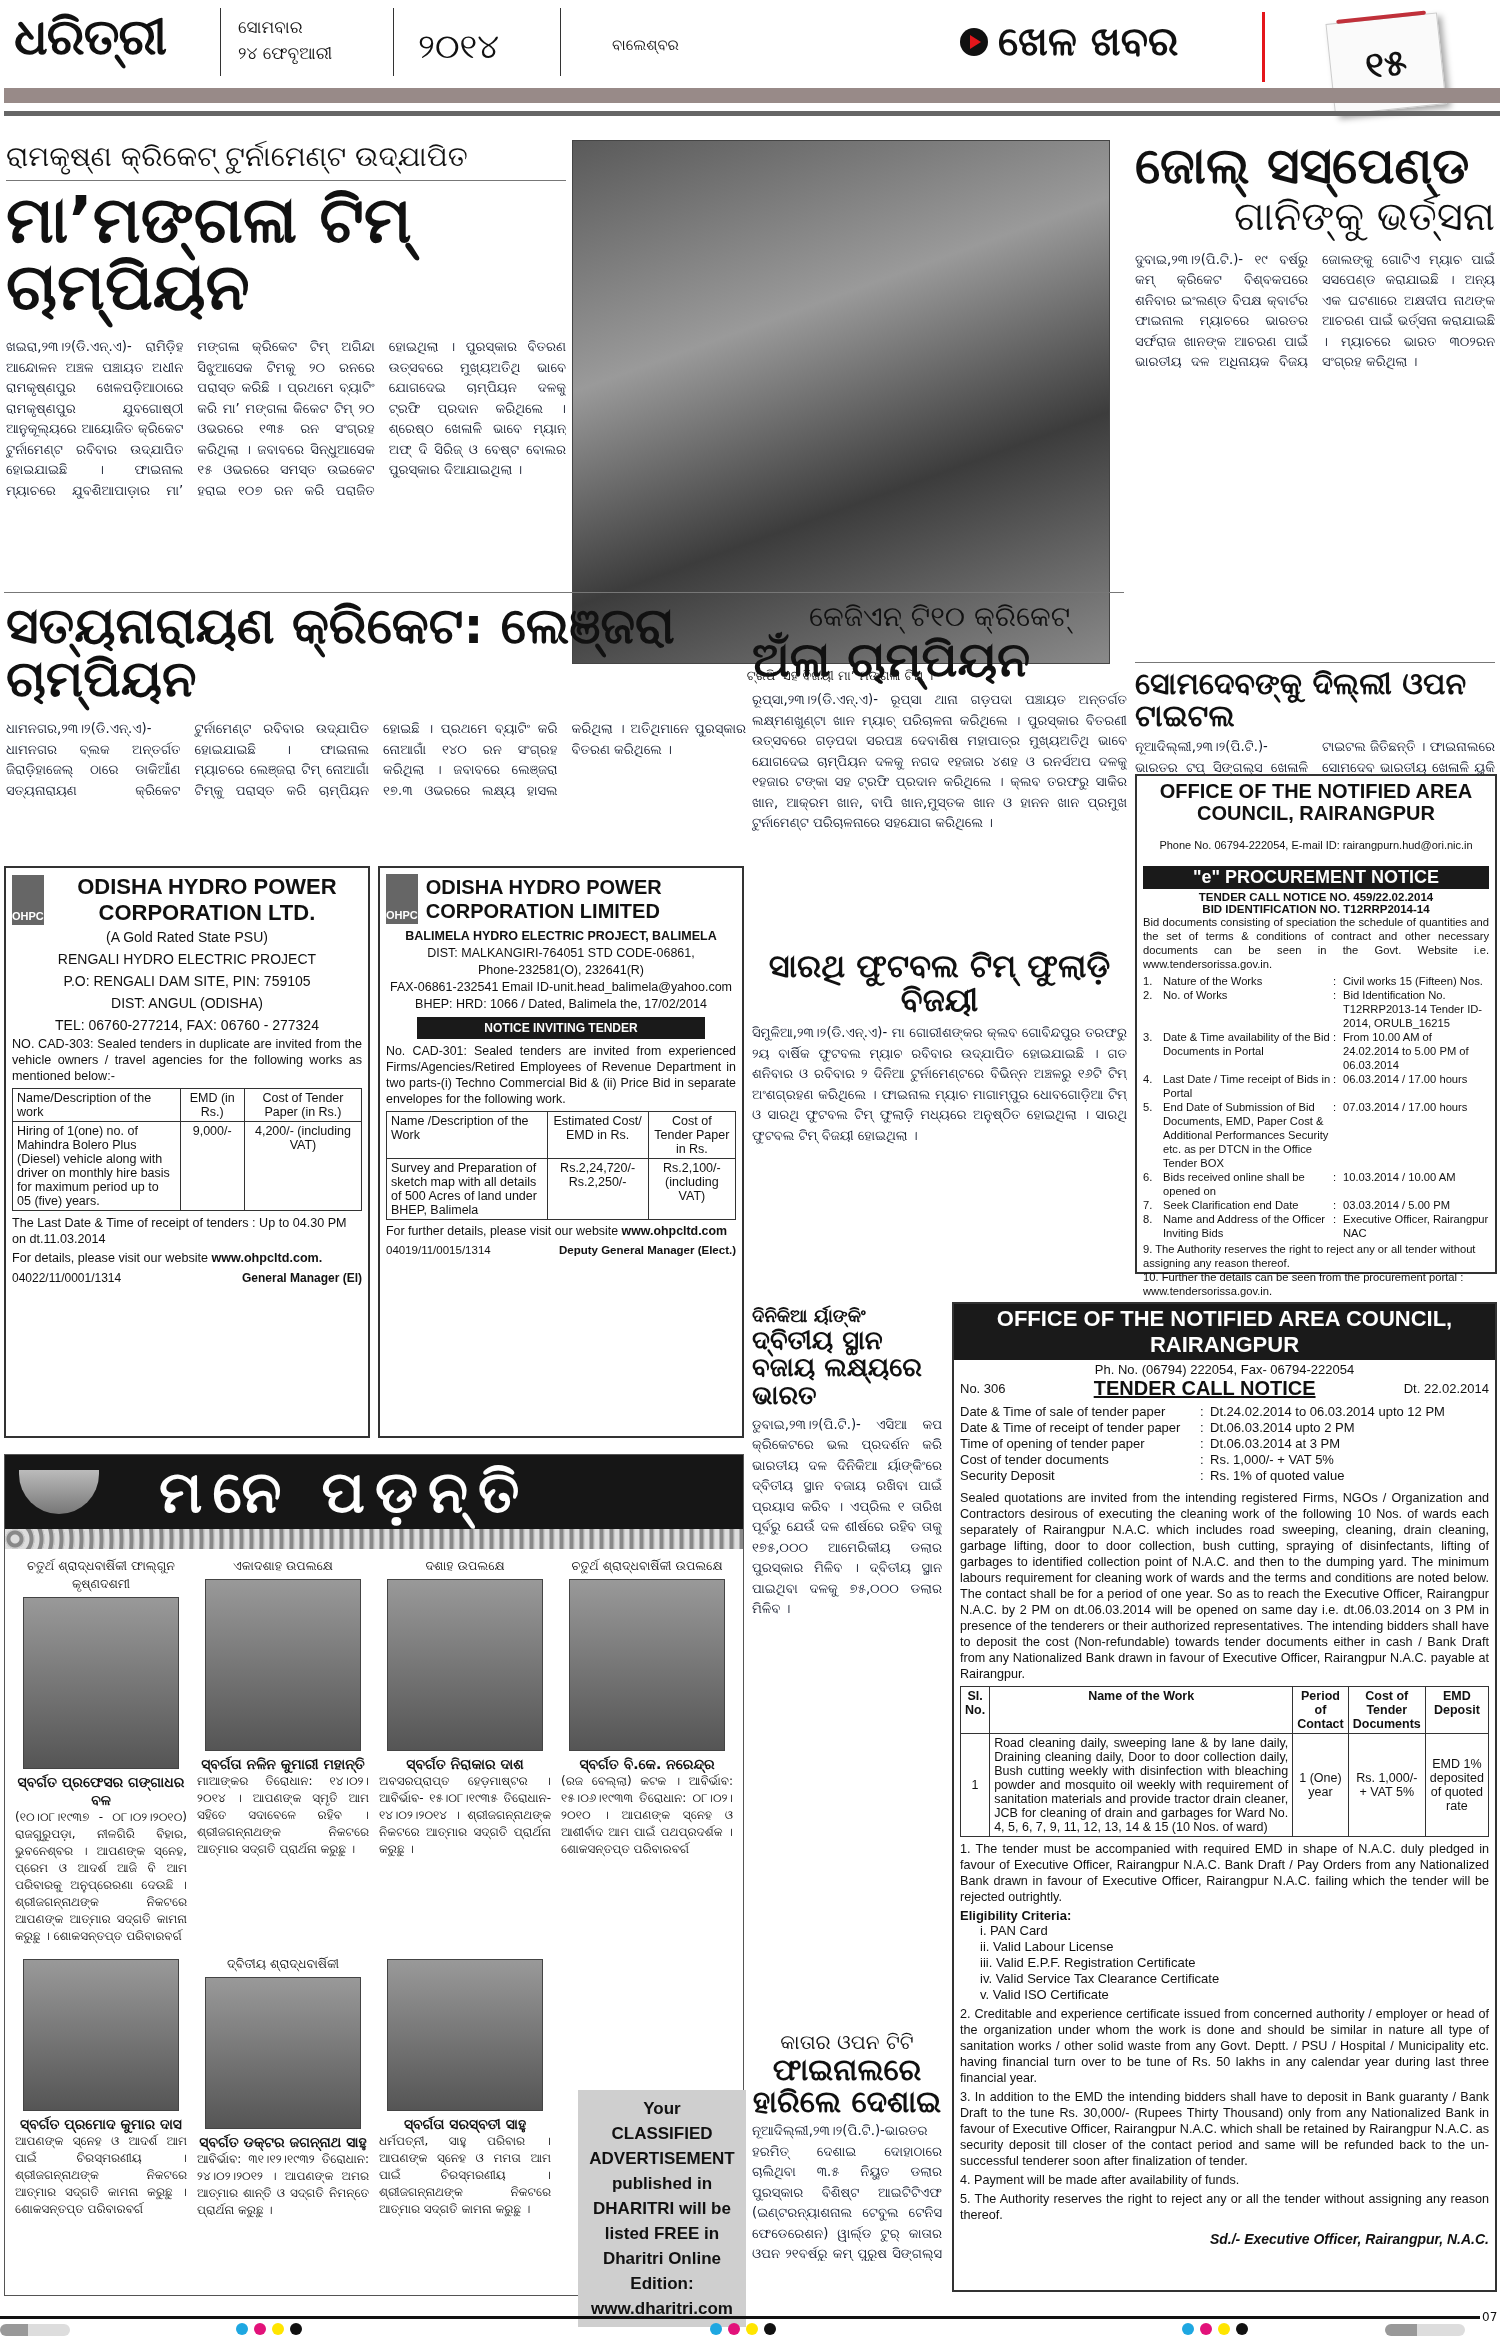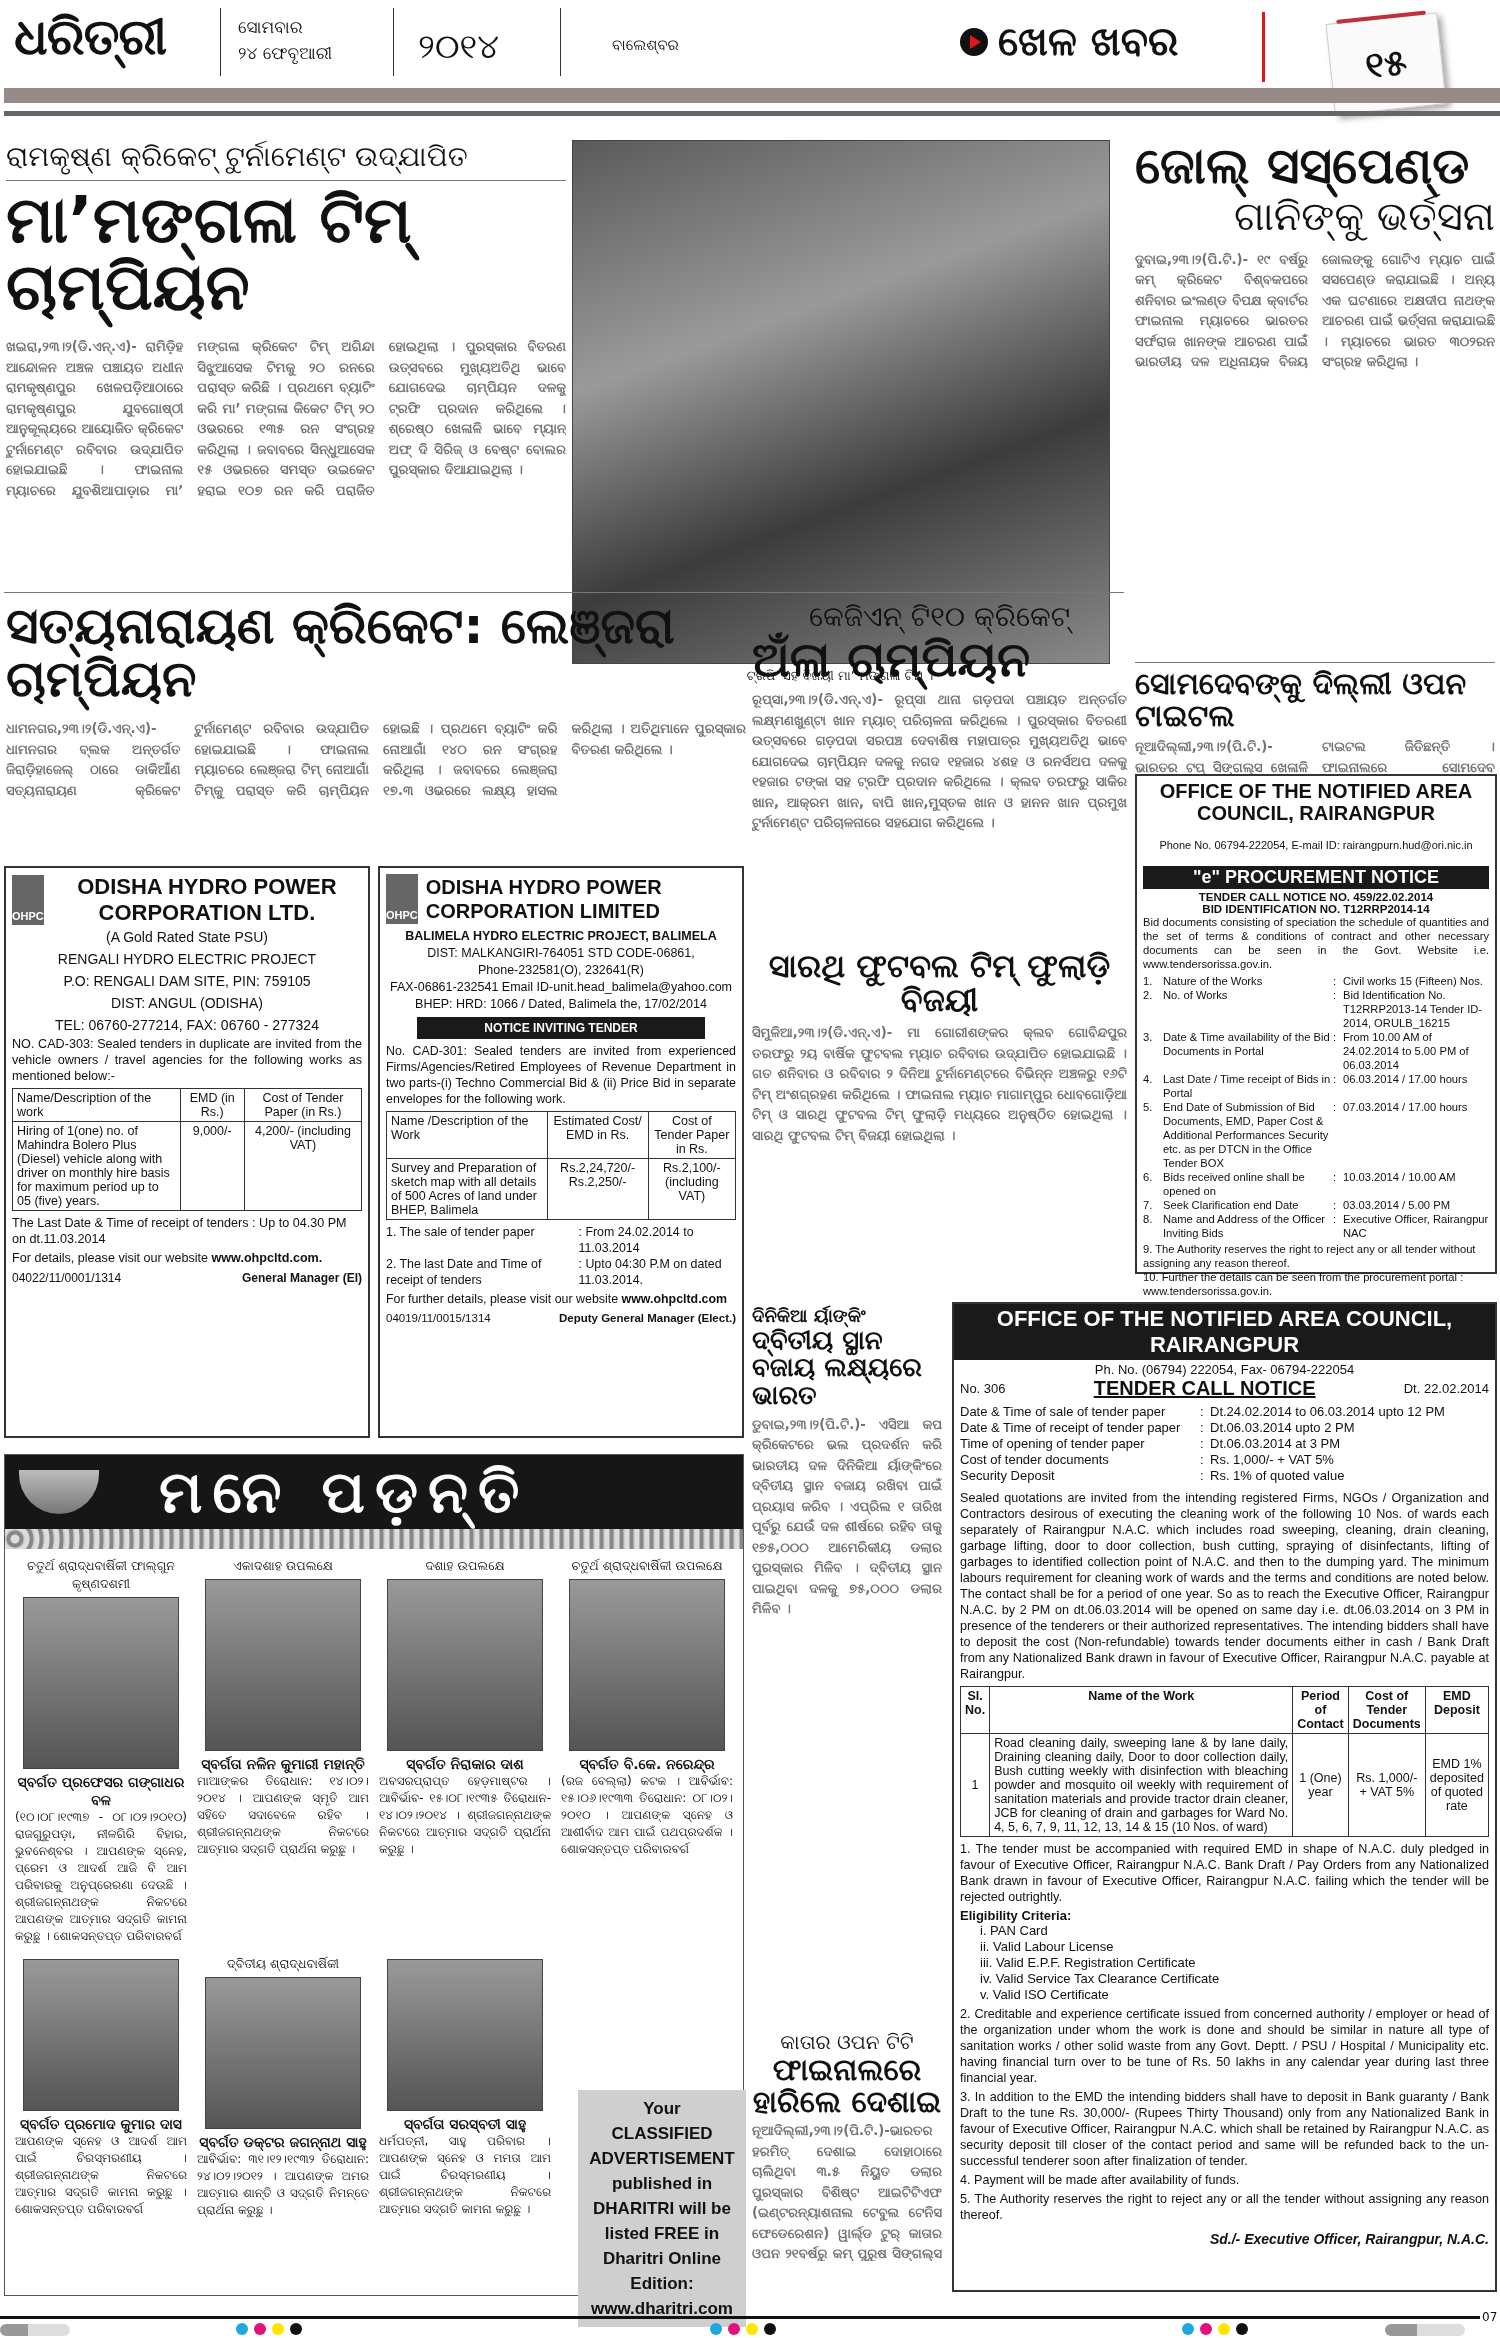--- a/index.html
+++ b/index.html
@@ -16,21 +16,21 @@
   .playdot{width:28px;height:28px;border-radius:50%;background:#111;position:relative;}
   .playdot:after{content:"";position:absolute;left:10px;top:7px;border-left:11px solid #e4161b;border-top:7px solid transparent;border-bottom:7px solid transparent;}
   .redbar{left:1262px;top:12px;width:3px;height:70px;background:#e4161b;}
   .pagenum{left:1330px;top:18px;width:110px;height:90px;background:#fafafa;border:1px solid #ccc;box-shadow:4px 4px 6px #aaa;transform:rotate(-6deg);font-size:36px;font-weight:bold;display:flex;align-items:center;justify-content:center;}
   .pagenum:before{content:"";position:absolute;top:-4px;left:10px;right:10px;height:4px;background:#c0303a;border-radius:3px;}
   .band1{left:4px;top:88px;width:1496px;height:15px;background:#988a88;}
   .band2{left:4px;top:111px;width:1496px;height:5px;background:#666;}
   
   .kicker{font-size:28px;}
   .headline{font-weight:bold;line-height:1.05;}
-  .body{font-size:13.2px;line-height:20.5px;text-align:justify;color:#737373;font-weight:bold;}
+  .body{font-size:13.2px;line-height:20.5px;text-align:justify;color:#0f172a;}
   .col{column-gap:14px;}
   .photo{background:linear-gradient(160deg,#5a5a5a,#9a9a9a 35%,#3c3c3c 65%,#8a8a8a);border:1px solid #444;}
   .caption{font-size:13px;text-align:center;}
   .rule{background:#777;height:1px;}
   
   .ad{border:2px solid #333;background:#fff;font-family:"Liberation Sans",sans-serif;color:#111;box-sizing:border-box;}
   .ad .ttl{font-weight:bold;text-align:center;}
   .ad table{border-collapse:collapse;width:100%;}
   .ad td,.ad th{border:1px solid #333;vertical-align:top;padding:2px 4px;font-size:12.5px;}
   .ohpc-logo{width:40px;height:50px;background:#666;color:#fff;font-size:11px;font-weight:bold;display:flex;align-items:flex-end;justify-content:center;padding-bottom:3px;box-sizing:border-box;}
@@ -180,26 +180,20 @@
       <th style="font-weight:normal">Estimated Cost/ EMD in Rs.</th>
       <th style="font-weight:normal">Cost of Tender Paper in Rs.</th>
     </tr>
     <tr>
       <td>Survey and Preparation of sketch map with all details of 500 Acres of land under BHEP, Balimela</td>
       <td style="text-align:center">Rs.2,24,720/- Rs.2,250/-</td>
       <td style="text-align:center">Rs.2,100/- (including VAT)</td>
     </tr>
   </tbody>
     </table>
-  <div style="display:grid;grid-template-columns:55% 45%;font-size:12.4px;line-height:16px;margin-top:4px">
-    <span>1. The sale of tender paper</span>
-    <span>: From 24.02.2014 to 11.03.2014</span>
-    <span>2. The last Date and Time of receipt of tenders</span>
-    <span>: Upto 04:30 P.M on dated 11.03.2014.</span>
-  </div>
   <div style="font-size:12.4px;margin-top:4px"><span>For further details, please visit our website </span><b>www.ohpcltd.com</b></div>
   <div style="display:flex;justify-content:space-between;font-size:11.5px;margin-top:6px">
     <span>04019/11/0015/1314</span>
     <b>Deputy General Manager (Elect.)</b>
   </div>
 </div>
 
 <div class="abs ad" style="left:1135px;top:774px;width:362px;height:500px;padding:4px 6px">
   <div class="ttl" style="font-size:20px;line-height:22px">OFFICE OF THE NOTIFIED AREA COUNCIL, RAIRANGPUR</div>
   <div style="text-align:center;font-size:11px;margin:15px 0">Phone No. 06794-222054, E-mail ID: rairangpurn.hud@ori.nic.in</div>

